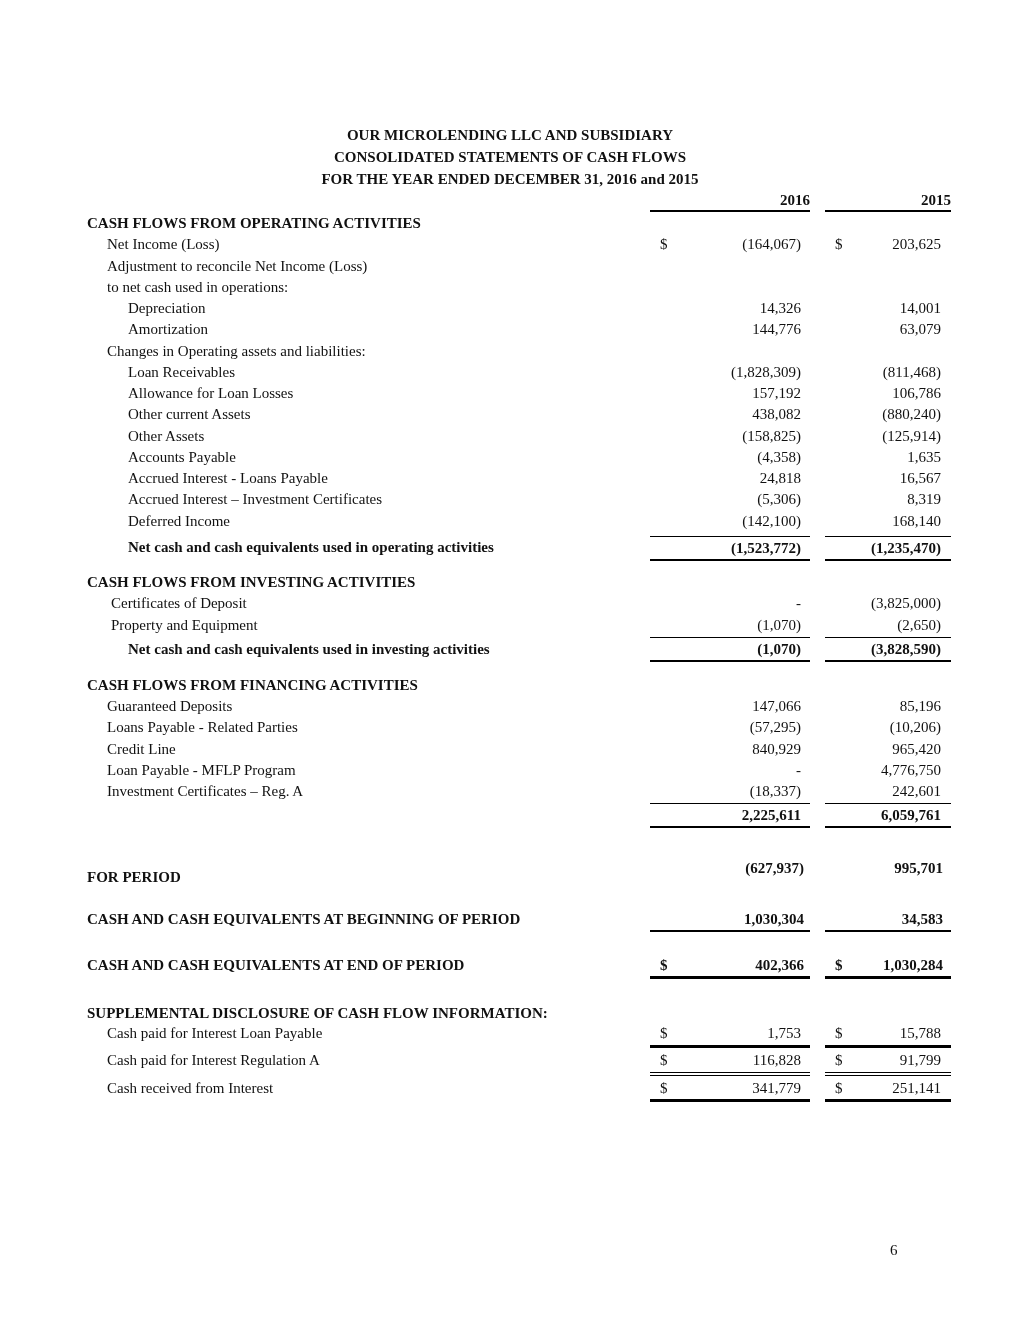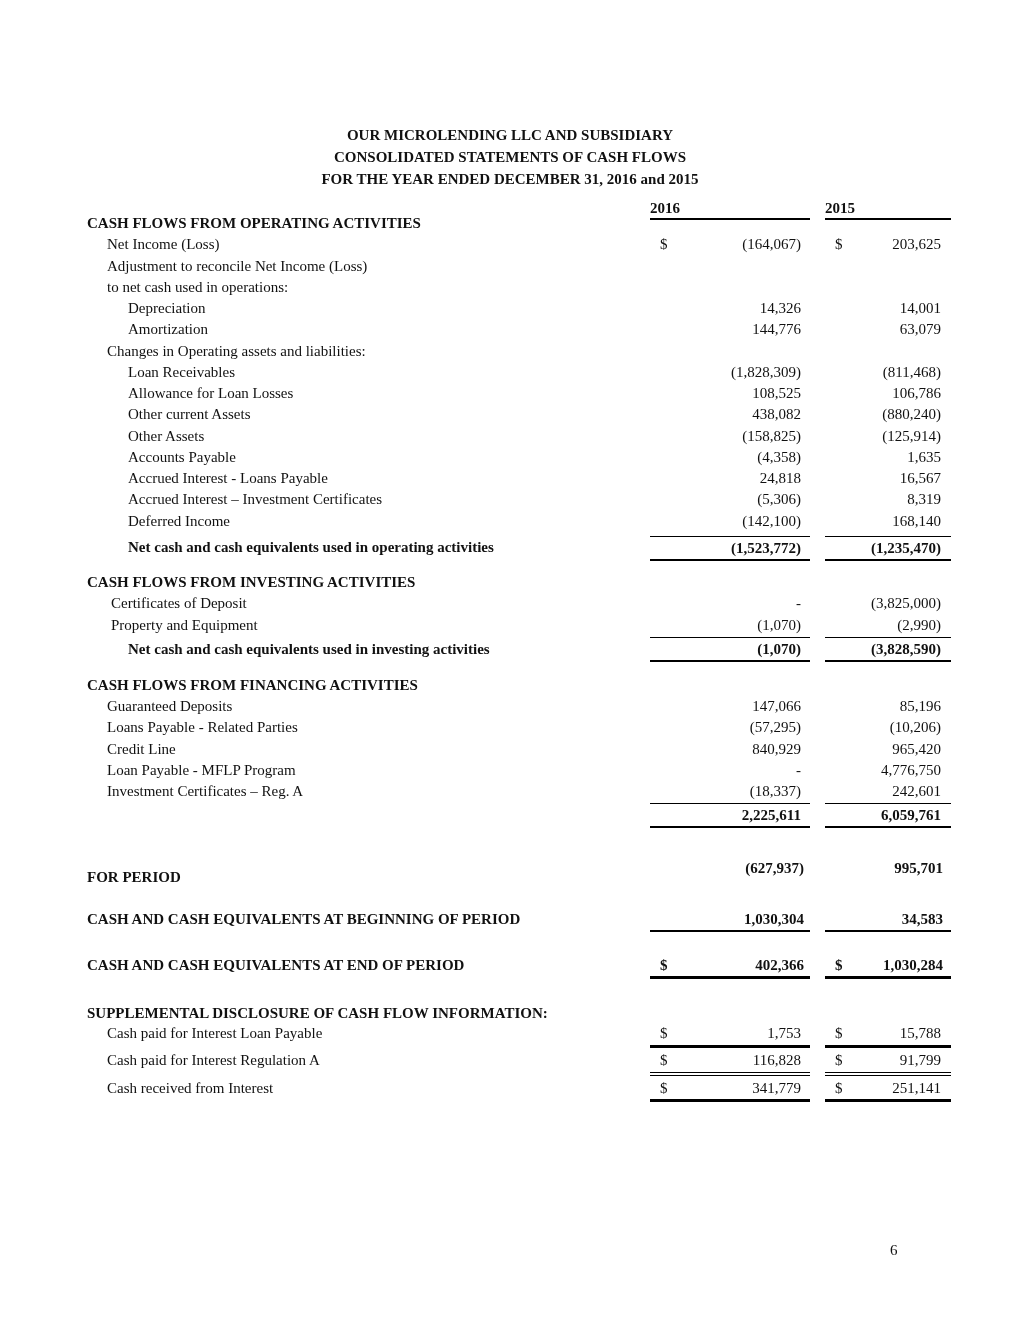--- a/index.html
+++ b/index.html
@@ -6,21 +6,21 @@
   body {
     width: 1020px; height: 1320px; position: relative;
     font-family: "Liberation Serif", "DejaVu Serif", serif;
     color: #111; font-size: 15px;
   }
   .hdr { position: absolute; left: 0; width: 1020px; text-align: center; font-weight: bold; font-size: 15px; }
   .h1 { top: 127px; }
   .h2 { top: 149px; }
   .h3 { top: 171px; }
 
-  .yr { position: absolute; top: 200px; font-weight: bold; text-align: left; width: 160px; border-bottom: 2px solid #000; padding-bottom: 1px; }
+  .yr { position: absolute; top: 192px; font-weight: bold; text-align: right; width: 160px; border-bottom: 2px solid #000; padding-bottom: 1px; }
   .yr.c1 { left: 650px; }
   .yr.c2 { left: 825px; width: 126px; }
 
   .row { position: absolute; left: 0; width: 1020px; height: 21px; }
   .lbl { position: absolute; white-space: nowrap; }
   .l0 { left: 87px; }
   .l1 { left: 107px; text-align: center; }
   .l1b { left: 111px; }
   .l2 { left: 128px; }
   .bold { font-weight: bold; }
@@ -99,21 +99,21 @@
     <div class="cell c1">
         <span class="num">(1,828,309)</span>
       </div>
     <div class="cell c2">
         <span class="num">(811,468)</span>
       </div>
   </div>
   <div class="row" style="top:385px">
     <span class="lbl l2">Allowance for Loan Losses</span>
     <div class="cell c1">
-        <span class="num">108,525</span>
+        <span class="num">157,192</span>
       </div>
     <div class="cell c2">
         <span class="num">106,786</span>
       </div>
   </div>
   <div class="row" style="top:406px">
     <span class="lbl l2">Other current Assets</span>
     <div class="cell c1">
         <span class="num">438,082</span>
       </div>
@@ -189,21 +189,21 @@
     <div class="cell c2">
         <span class="num">(3,825,000)</span>
       </div>
   </div>
   <div class="row" style="top:617px">
     <span class="lbl l1b">Property and Equipment</span>
     <div class="cell c1">
         <span class="num">(1,070)</span>
       </div>
     <div class="cell c2">
-        <span class="num">(2,990)</span>
+        <span class="num">(2,650)</span>
       </div>
   </div>
   <div class="row" style="top:637px;height:23px">
     <span class="lbl l2 bold" style="top:4px">Net cash and cash equivalents used in investing activities</span>
     <div class="cell c1 bt bb" style="height:22px">
         <span class="num bold" style="top:3px">(1,070)</span>
       </div>
     <div class="cell c2 bt bb" style="height:22px">
         <span class="num bold" style="top:3px">(3,828,590)</span>
       </div>

